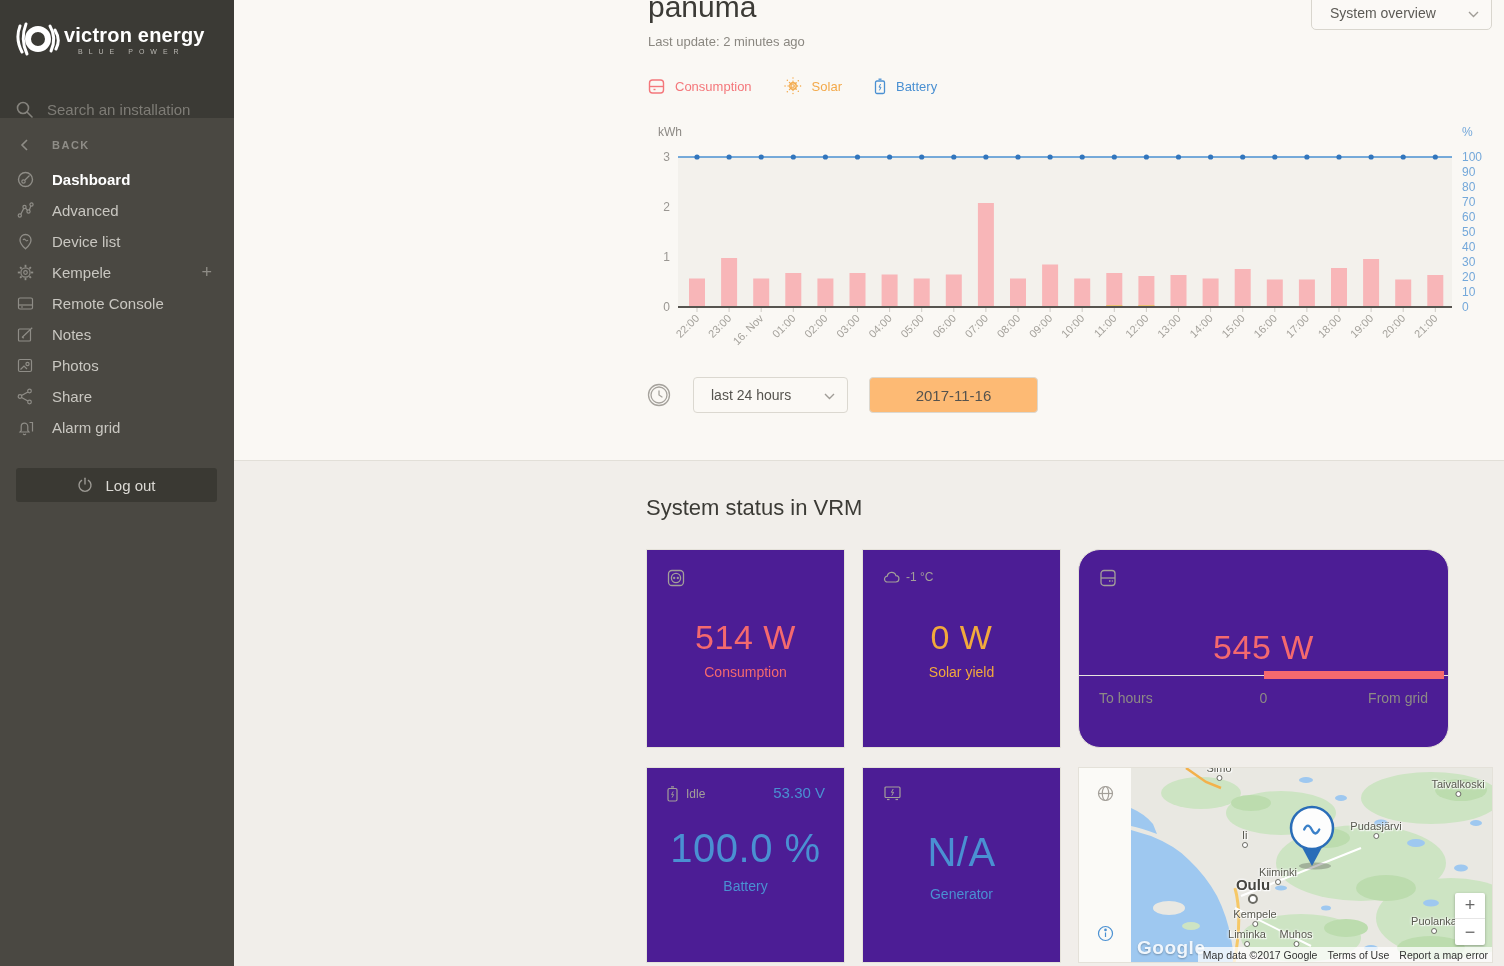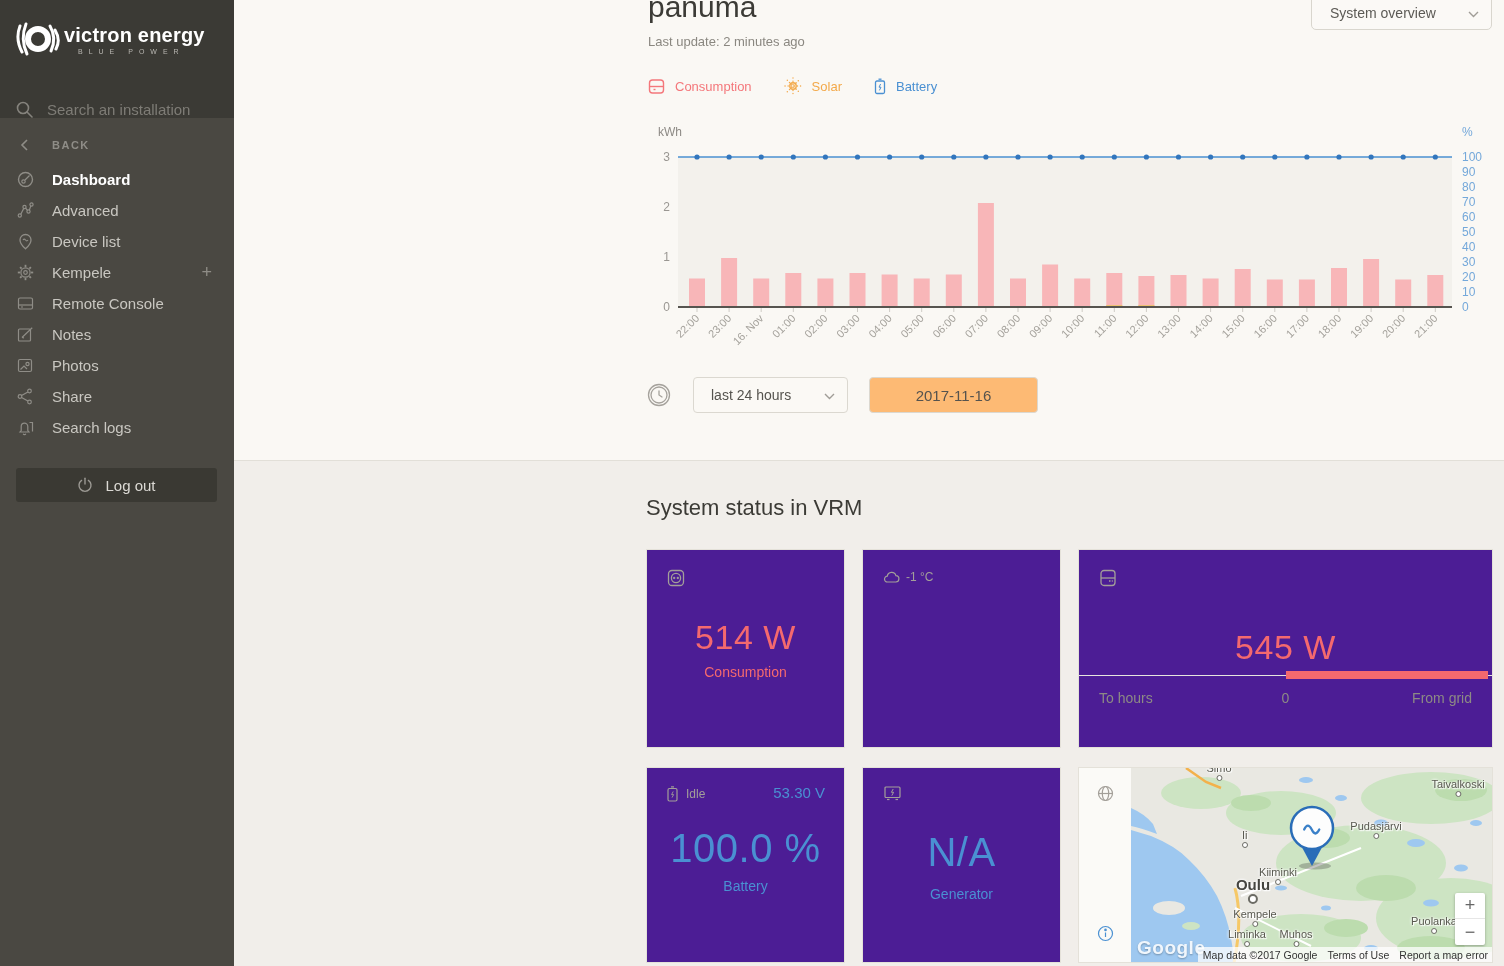--- a/index.html
+++ b/index.html
@@ -244,21 +244,21 @@
     <div class="nav-item">
       <span class="ic">
         <svg width="17" height="17" viewBox="0 0 17 17">
             <g fill="none" stroke="currentColor" stroke-width="1.2">
               <path d="M3 13 h9 l-1.2-1.5 v-4 a3.3 3.3 0 0 0 -6.6 0 v4 Z"></path>
               <path d="M6.2 14.8 a1.4 1.4 0 0 0 2.6 0"></path>
               <path d="M12.5 3.5 h3 v9"></path>
             </g>
           </svg>
       </span>
-      <span class="lbl">Search logs</span>
+      <span class="lbl">Alarm grid</span>
     </div>
   </nav>
 
   <div class="logout-btn">
     <svg width="16" height="16" viewBox="0 0 16 16">
       <g fill="none" stroke="#9b9993" stroke-width="1.4" stroke-linecap="round">
         <path d="M4.6 3.4 a6 6 0 1 0 6.8 0"></path>
         <line x1="8" y1="1.2" x2="8" y2="7"></line>
       </g>
     </svg>
@@ -488,23 +488,27 @@
       </div>
     </div>
 
     <div class="card" style="left:628px; top:87px; width:199px; height:199px;">
       <div class="temp-chip">
         <svg width="17" height="12" viewBox="0 0 17 12">
             <path d="M4.5 11 h8 a3.2 3.2 0 0 0 0.4 -6.4 a4.4 4.4 0 0 0 -8.6 0.6 a2.9 2.9 0 0 0 0.2 5.8 Z" fill="none" stroke="currentColor" stroke-width="1.2"></path>
           </svg>
         <span>-1 °C</span>
       </div>
-    </div>
-
-    <div class="card" style="left:844px; top:87px; width:415px; height:199px;">
+      <div class="card-center" style="top:68px;">
+        <div class="big-val c-orange">0 W</div>
+        <div class="card-label c-orange">Solar yield</div>
+      </div>
+    </div>
+
+    <div class="card" style="left:844px; top:87px; width:371px; height:199px;border-radius:22px;">
       <span class="card-ic">
         <svg width="18" height="18" viewBox="0 0 18 18">
             <g fill="none" stroke="currentColor" stroke-width="1.3">
               <rect x="2" y="1.5" width="14" height="15" rx="3"></rect>
               <line x1="2" y1="9" x2="16" y2="9"></line>
               <line x1="10" y1="12" x2="11.5" y2="12"></line>
               <line x1="12.8" y1="12" x2="13.8" y2="12"></line>
             </g>
           </svg>
       </span>

